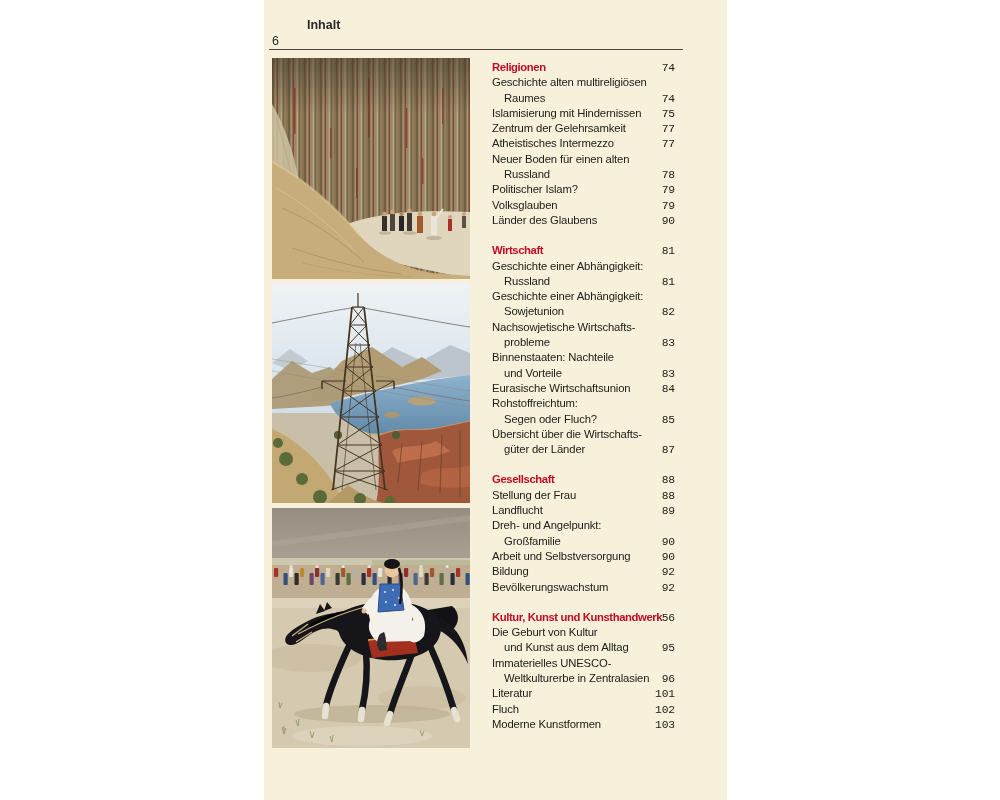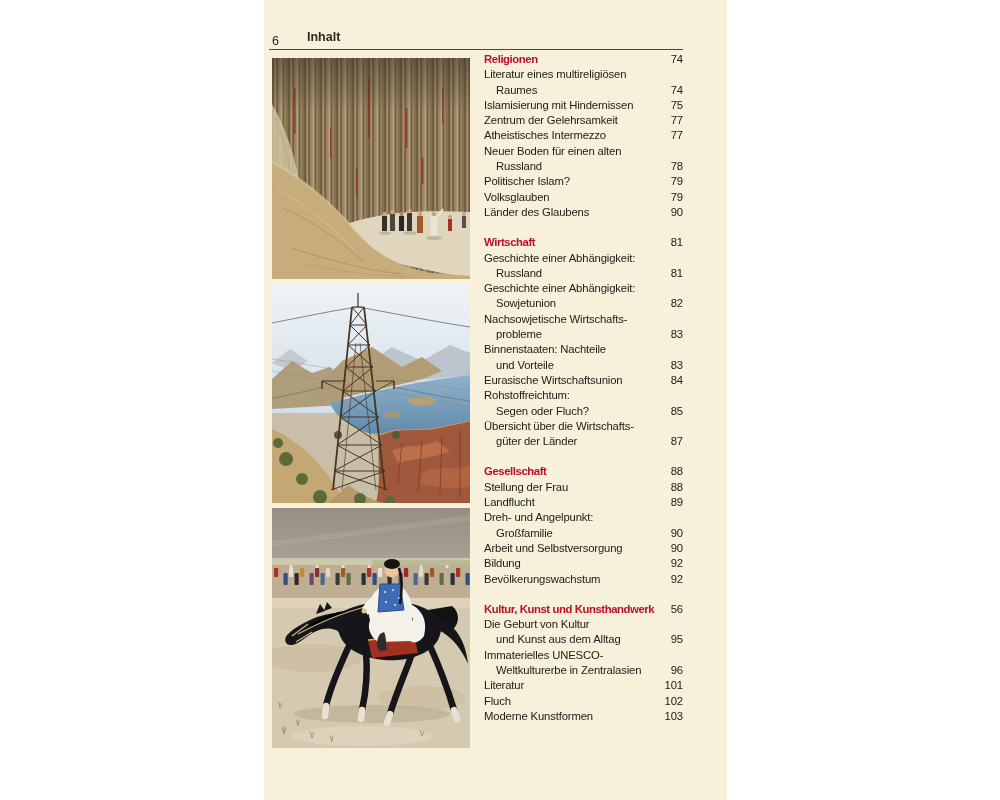--- a/index.html
+++ b/index.html
@@ -2,37 +2,37 @@
 <html style="--accent: #bf0d26; --page-bg: #f7f0da;"><head>
 <meta charset="utf-8">
 <style>
   html,body{margin:0;padding:0;background:#ffffff;}
   body{width:1000px;height:800px;position:relative;overflow:hidden;
        font-family:"Liberation Sans","DejaVu Sans",sans-serif;}
   .book-page{position:absolute;left:264px;top:0;width:463px;height:800px;
              background:var(--page-bg,#f7f0da);}
   
   .folio{position:absolute;left:8px;top:34px;font-size:12.5px;color:#2a2925;}
-  .running-title{position:absolute;left:43px;top:30px;font-size:12.5px;font-weight:bold;color:#2a2925;}
+  .running-title{position:absolute;left:43px;top:18px;font-size:12.5px;font-weight:bold;color:#2a2925;}
   .head-rule{position:absolute;left:5px;top:49px;width:414px;height:1px;background:#4a473f;}
   
   .photo{position:absolute;left:8px;width:198px;overflow:hidden;background:#c9bfa8;}
   #photo1{top:58px;height:221px;}
   #photo2{top:283px;height:220px;}
   #photo3{top:508px;height:240px;}
   .photo svg{display:block;}
   
   .toc{position:absolute;left:220px;top:52px;width:199px;
        font-size:11.3px;letter-spacing:-0.15px;color:#22201c;}
-  .toc-section{margin:0;}
+  .toc-section{margin:8px;}
   .toc-section:not(:first-child){margin-top:15px;}
   .toc-line{display:flex;align-items:baseline;height:15.3px;line-height:15.3px;gap:4px;}
   .lbl{flex:1 1 0;min-width:0;white-space:nowrap;}
   .cont{padding-left:12px;}
-  .num{flex:0 0 auto;text-align:center;}
+  .num{flex:0 0 auto;text-align:center;font-family:Liberation Mono, monospace;}
   .toc-head .lbl{color:var(--accent,#bf0d26);font-weight:bold;letter-spacing:-0.4px;}
 </style>
 </head>
 <body>
 
 <div class="book-page">
 
   <span class="folio">6</span>
   <span class="running-title">Inhalt</span>
   <div class="head-rule"></div>
@@ -331,21 +331,21 @@
     </svg>
   </div>
 
   <div class="toc">
       <div class="toc-section">
         <div class="toc-line toc-head">
           <span class="lbl">Religionen</span>
           <span class="num">74</span>
         </div>
         <div class="toc-line">
-          <span class="lbl">Literatur eines multireligiösen</span>
+          <span class="lbl">Geschichte alten multireligiösen</span>
         </div>
         <div class="toc-line">
           <span class="lbl cont">Raumes</span>
           <span class="num">74</span>
         </div>
         <div class="toc-line">
           <span class="lbl">Islamisierung mit Hindernissen</span>
           <span class="num">75</span>
         </div>
         <div class="toc-line">

